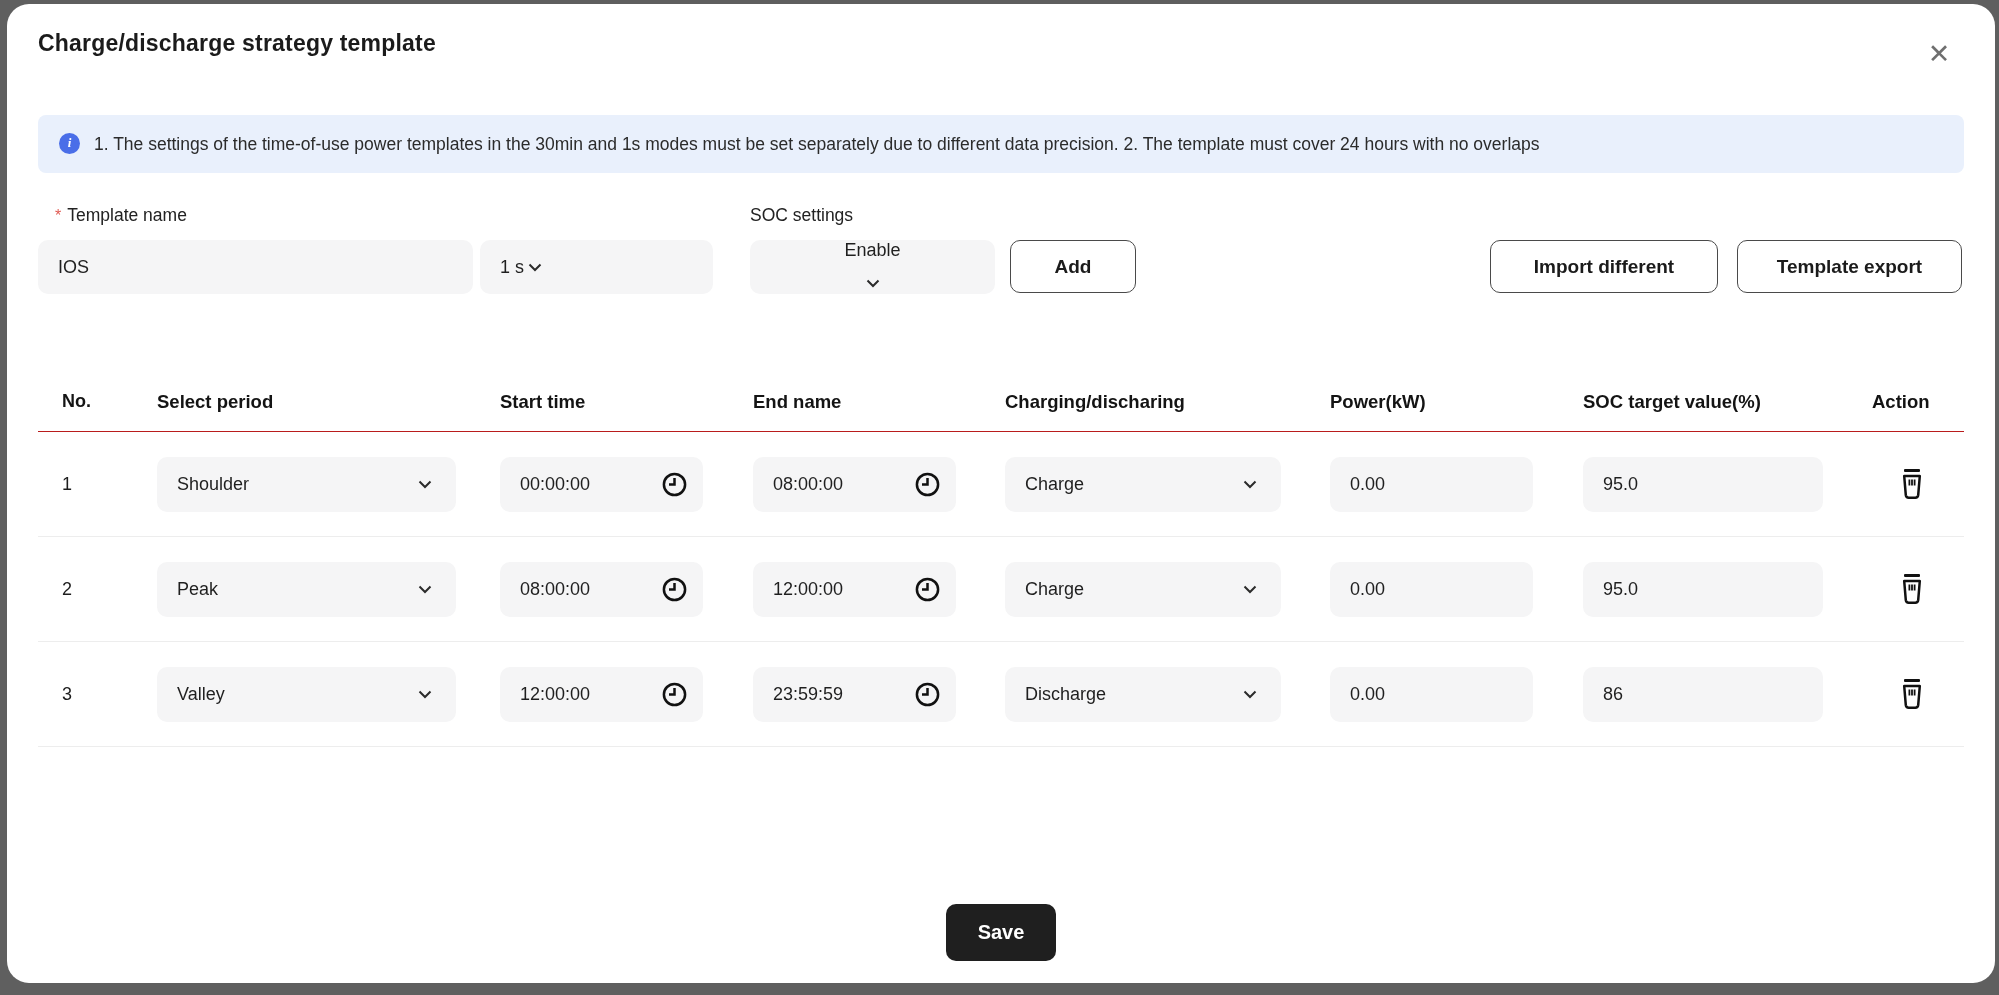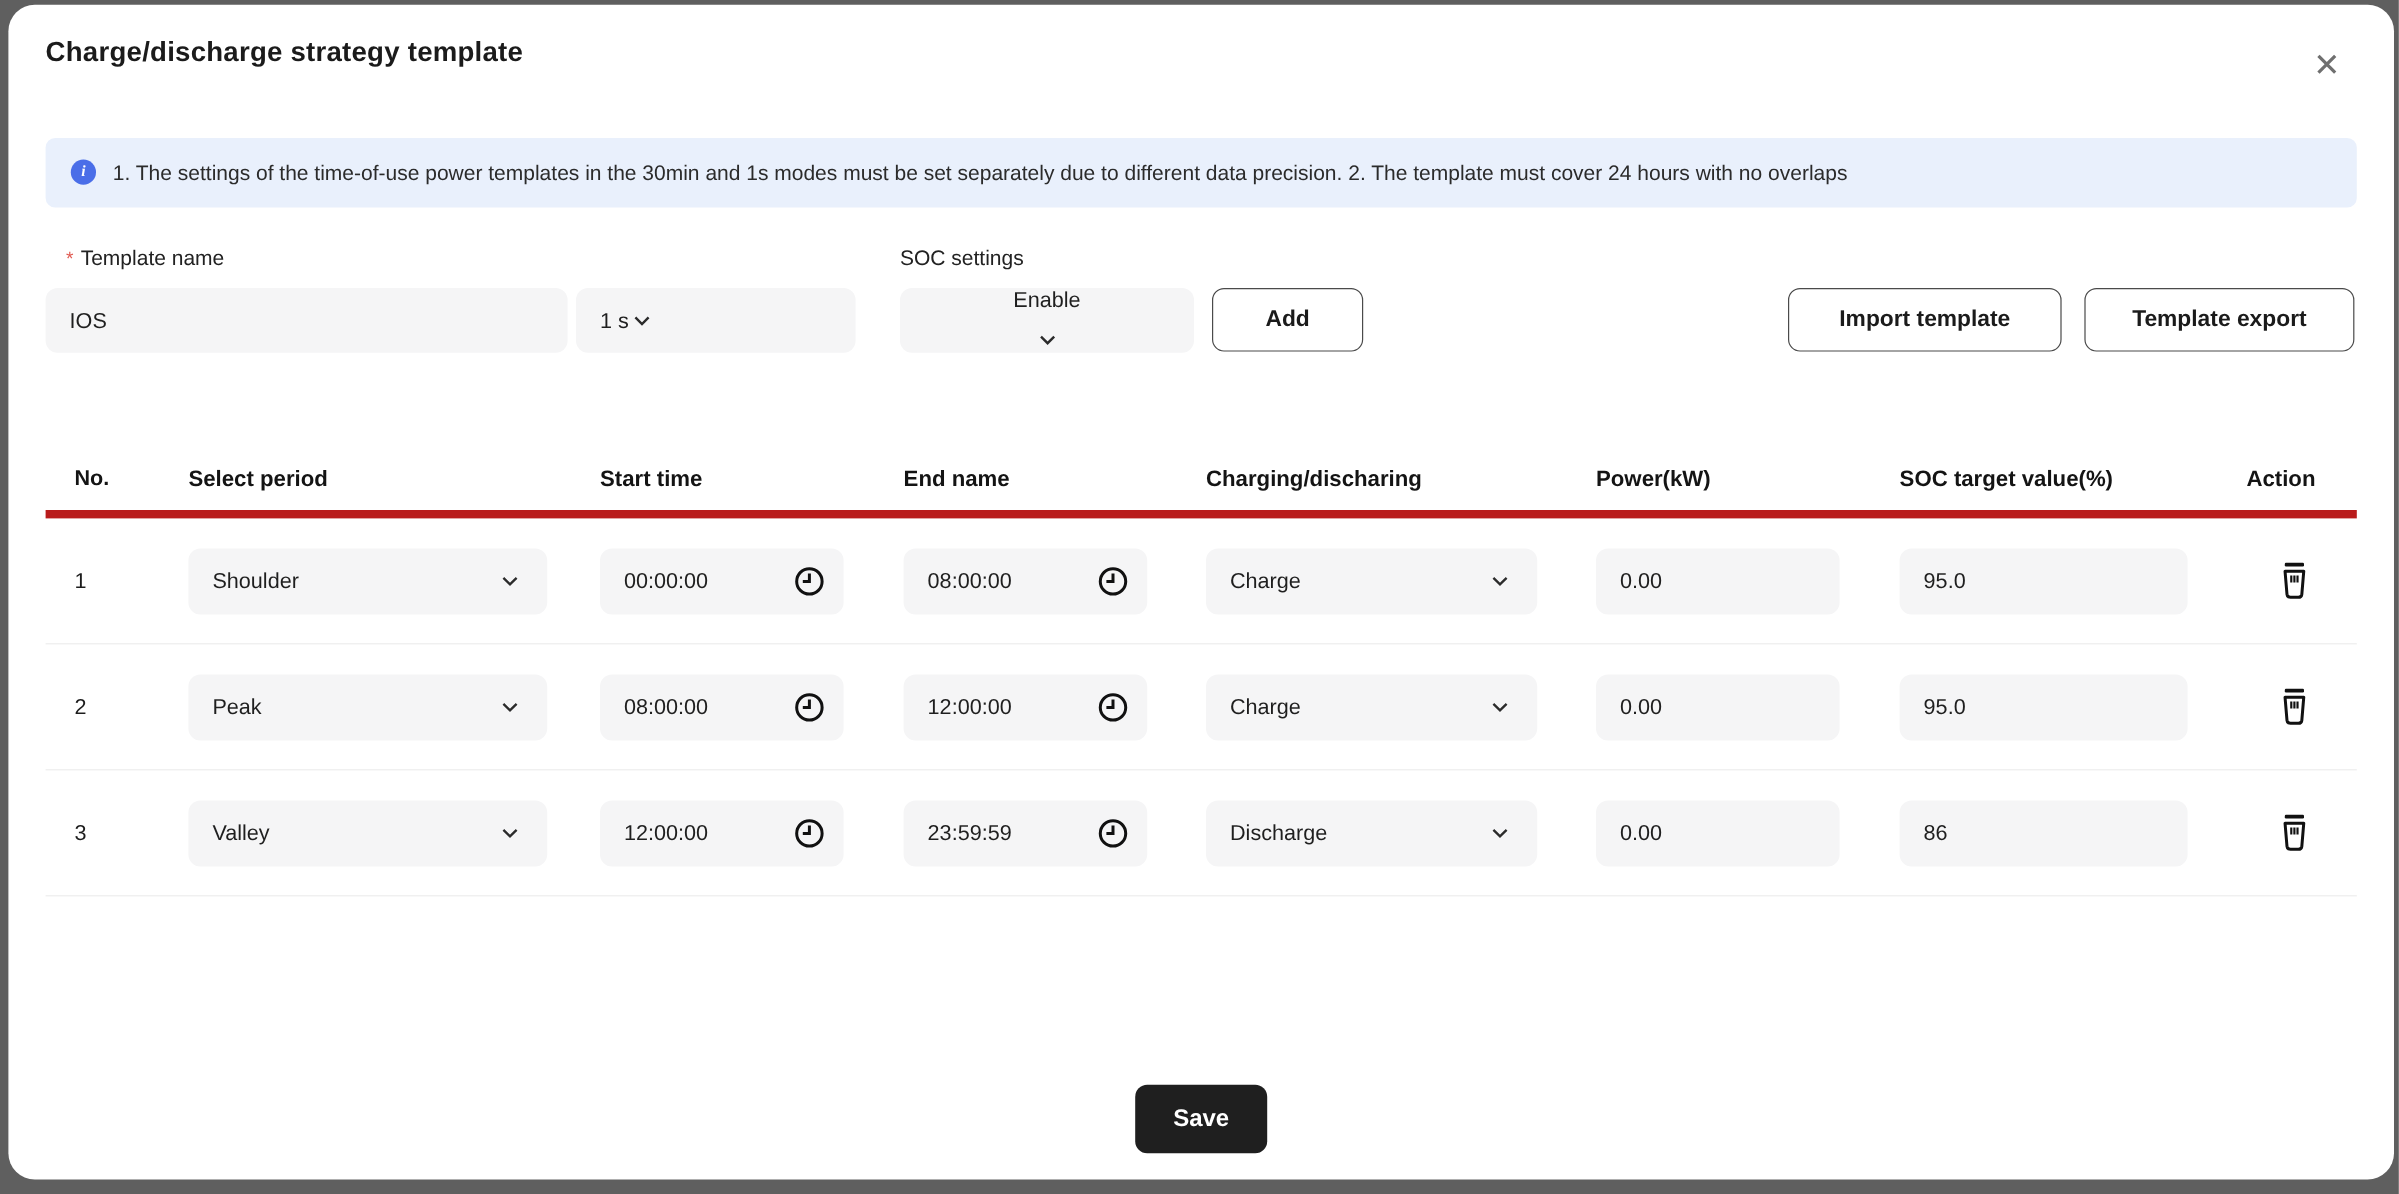--- a/index.html
+++ b/index.html
@@ -77,21 +77,21 @@
     position: absolute; left: 31px; right: 31px; top: 368px;
   }
   .t-row {
     display: grid;
     grid-template-columns: 119px 343px 253px 252px 325px 253px 277px 1fr;
     align-items: center;
   }
   .t-head {
     height: 60px;
     font-size: 18.5px; font-weight: 700; color: #141414;
-    border-bottom: 7px solid #b91c1c;
+    border-bottom: 1px solid #b91c1c;
   }
   .t-head .c-no { padding-left: 24px; }
   .t-head .c-action { padding-left: 12px; }
   .t-body-row {
     height: 105px;
     border-bottom: 1px solid #ededed;
   }
   .c-no { padding-left: 24px; font-size: 18px; }
   .cell-box {
     background: #f5f5f6; border-radius: 10px; height: 55px;
@@ -150,21 +150,21 @@
   </div>
 
   <div class="control ctl-soc">
     <span>Enable</span>
     <svg class="chev" width="22" height="22" viewBox="0 0 22 22">
         <polyline points="5.5,8.5 11,14 16.5,8.5" fill="none" stroke="#2b2b2b" stroke-width="2"></polyline>
       </svg>
   </div>
 
   <div class="btn btn-add">Add</div>
-  <div class="btn btn-import">Import template</div>
+  <div class="btn btn-import">Import different</div>
   <div class="btn btn-export">Template export</div>
 
   <div class="table">
     <div class="t-row t-head">
       <div class="c-no">No.</div>
       <div>Select period</div>
       <div>Start time</div>
       <div>End name</div>
       <div>Charging/discharing</div>
       <div>Power(kW)</div>

